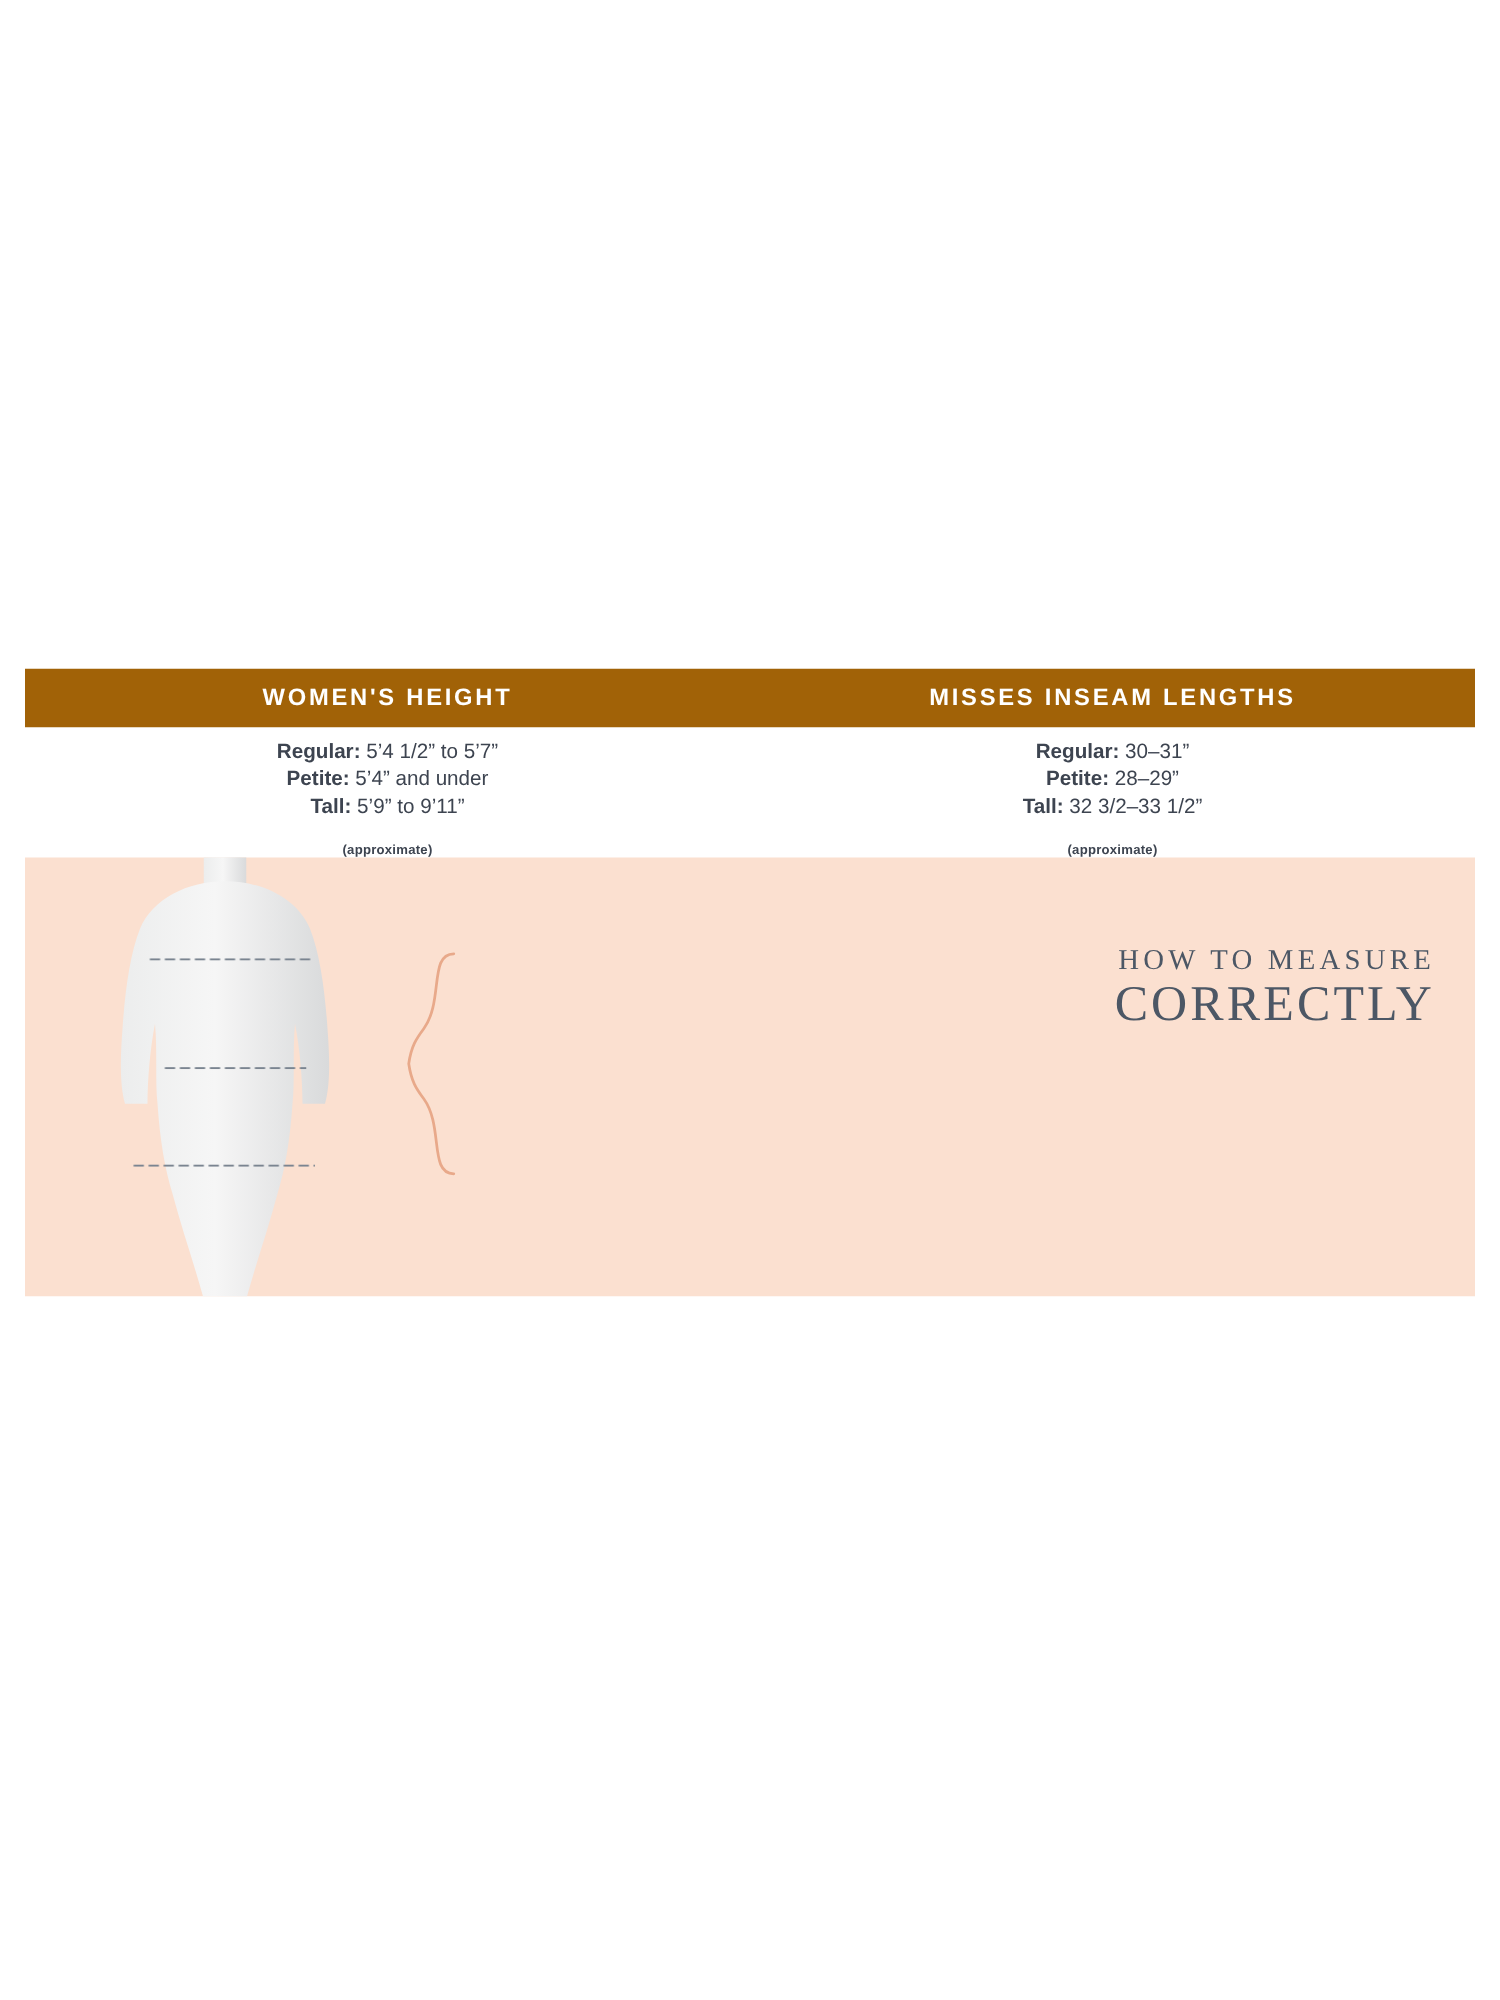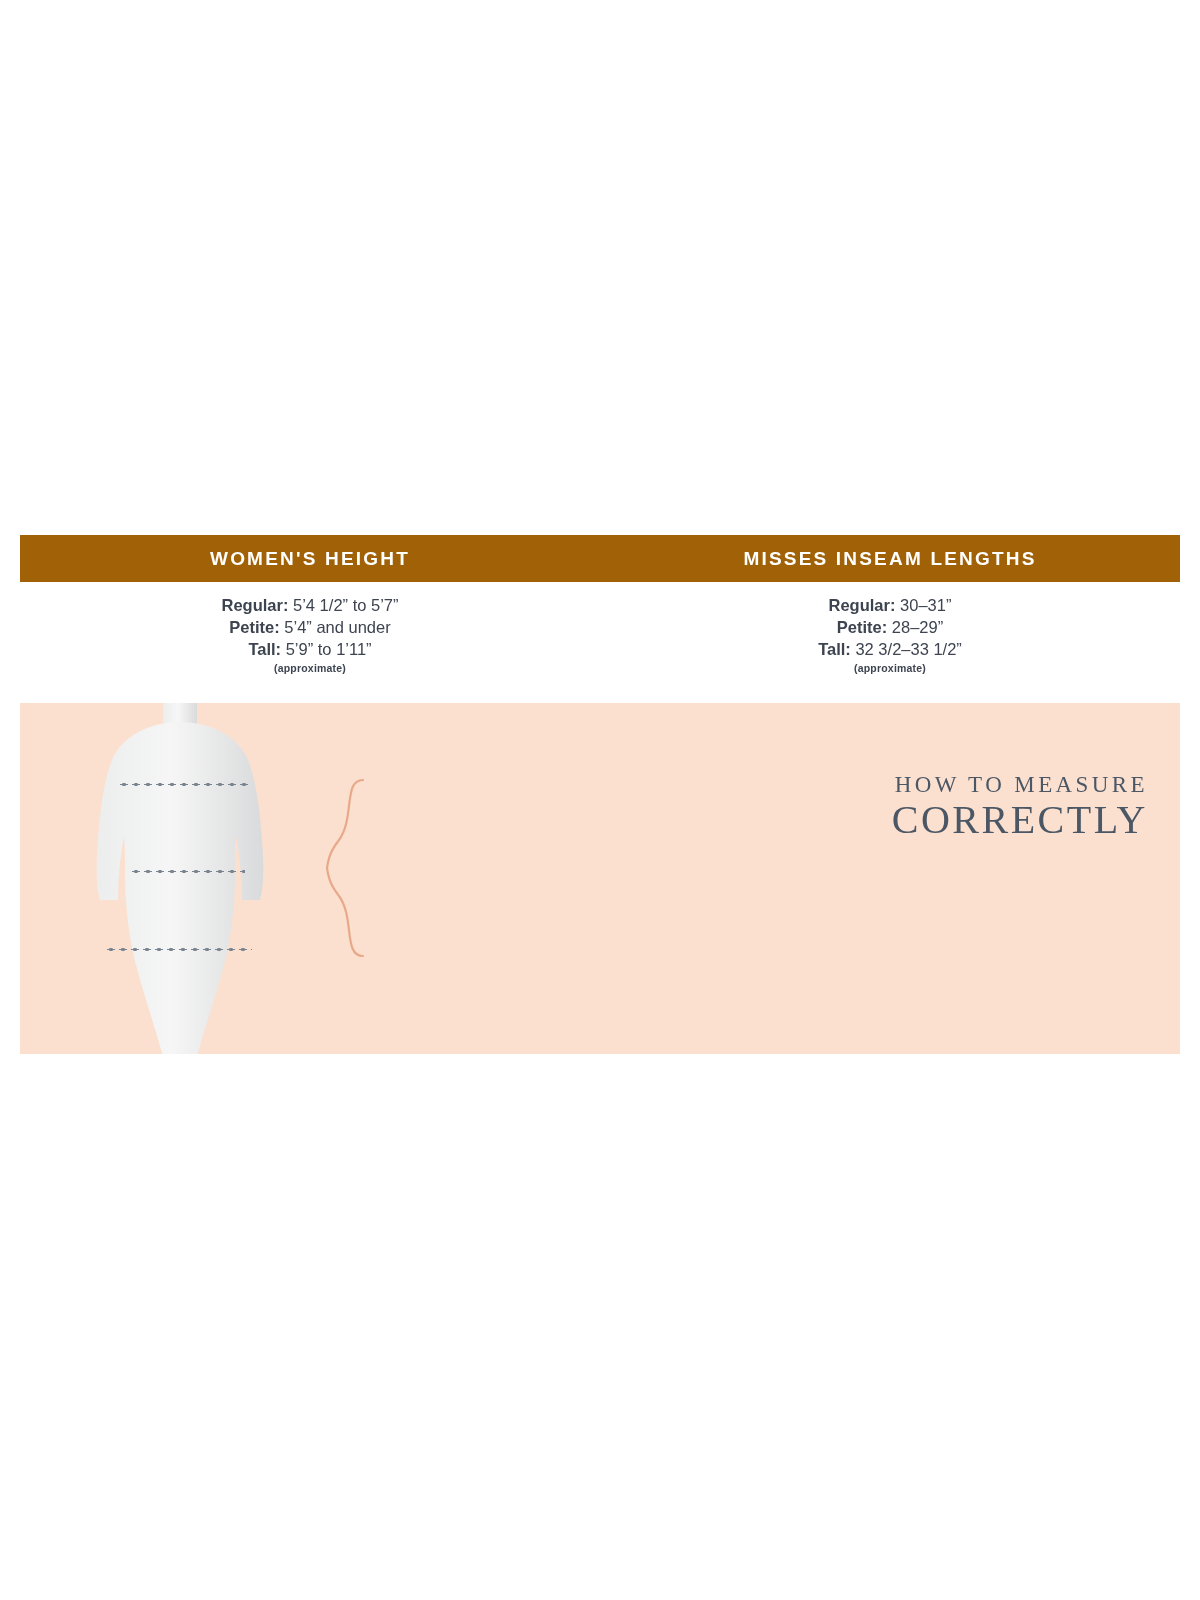--- a/index.html
+++ b/index.html
@@ -39,22 +39,23 @@
     color: #ffffff;
     font-size: 19px;
     font-weight: 700;
     letter-spacing: 2.2px;
   }
 
   
   .values-row {
     display: flex;
     width: 100%;
-    height: 121px;
+    height: 104px;
     background: #ffffff;
+    align-items: flex-end;
   }
   .values-cell {
     flex: 1;
     display: flex;
     flex-direction: column;
     align-items: center;
     justify-content: flex-start;
     padding-top: 12px;
     box-sizing: border-box;
   }
@@ -64,21 +65,21 @@
     line-height: 22px;
     white-space: nowrap;
   }
   .values-line b {
     font-weight: 700;
   }
   .approx {
     color: #3d4450;
     font-size: 10.5px;
     font-weight: 700;
-    margin-top: 2px;
+    margin-top: 18px;
     letter-spacing: 0.2px;
   }
 
   
   .peach-panel {
     position: relative;
     width: 100%;
     height: 351px;
     background: #fbe0d0;
     overflow: hidden;
@@ -191,21 +192,21 @@
       <div class="values-line">
         <b>Regular:</b>
         <span>5’4 1/2” to 5’7”</span>
       </div>
       <div class="values-line">
         <b>Petite:</b>
         <span>5’4” and under</span>
       </div>
       <div class="values-line">
         <b>Tall:</b>
-        <span>5’9” to 1’11”</span>
+        <span>5’9” to 9’11”</span>
       </div>
       <div class="approx">(approximate)</div>
     </div>
 
     <div class="values-cell">
       <div class="values-line">
         <b>Regular:</b>
         <span>30–31”</span>
       </div>
       <div class="values-line">

